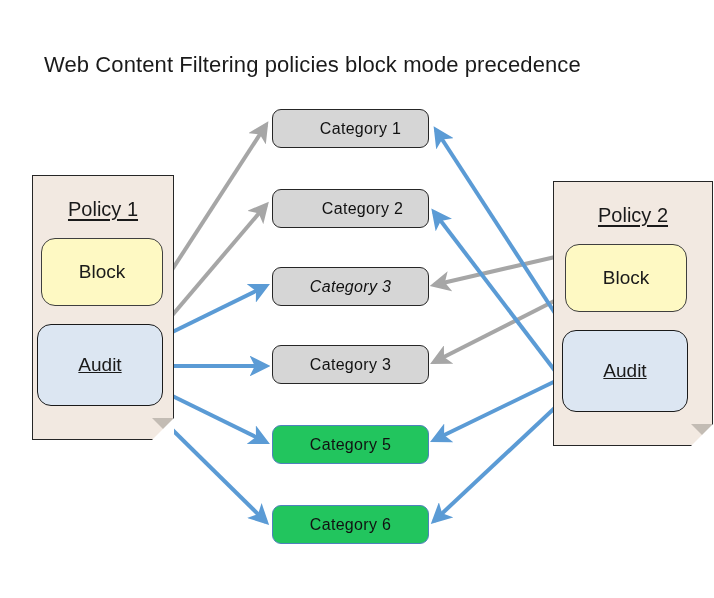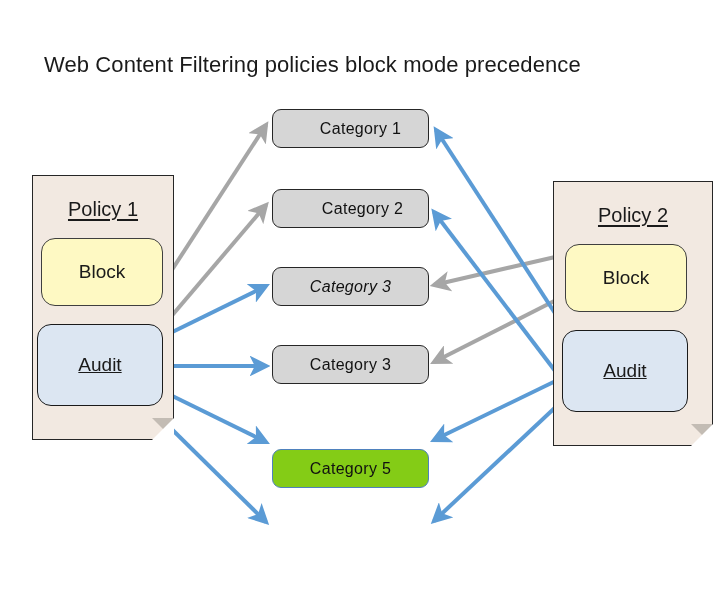--- a/index.html
+++ b/index.html
@@ -109,23 +109,22 @@
     justify-content: center;
     font-size: 16px;
     color: #111111;
     letter-spacing: 0.3px;
   }
   .cat-gray {
     background: #d6d6d6;
     border: 1.5px solid #262626;
   }
   .cat-blue {
-    background: #84cc16;
+    background: #22c55e;
     border: 1.5px solid #4f81bd;
-    margin-top: 24px;
   }
 </style>
 </head>
 <body>
 
 <div id="canvas">
 
   <div id="diagram-title">Web Content Filtering policies block mode precedence</div>
 
   <svg id="arrow-layer" viewBox="0 0 714 598" width="714" height="598">
@@ -195,14 +194,17 @@
   </div>
   <div class="category-chip cat-gray" style="left:272px; top:267px;font-style:italic;">
     <span>Category  3</span>
   </div>
   <div class="category-chip cat-gray" style="left:272px; top:345px;">
     <span>Category  3</span>
   </div>
   <div class="category-chip cat-blue" style="left:272px; top:425px;">
     <span>Category  5</span>
   </div>
+  <div class="category-chip cat-blue" style="left:272px; top:505px;">
+    <span>Category  6</span>
+  </div>
 
 </div>
 
 </body></html>

